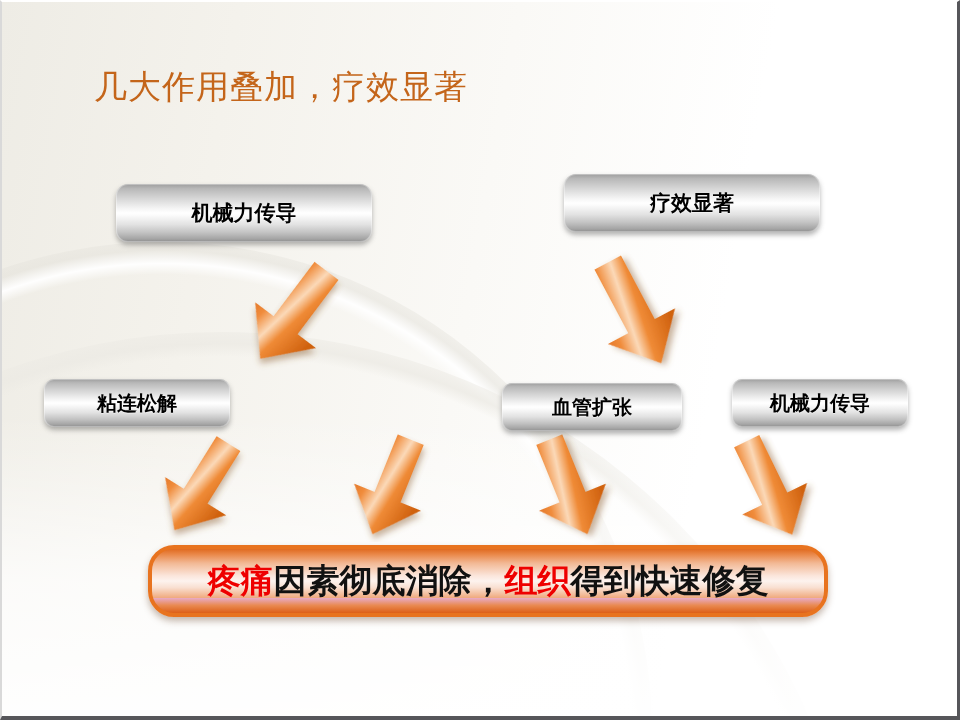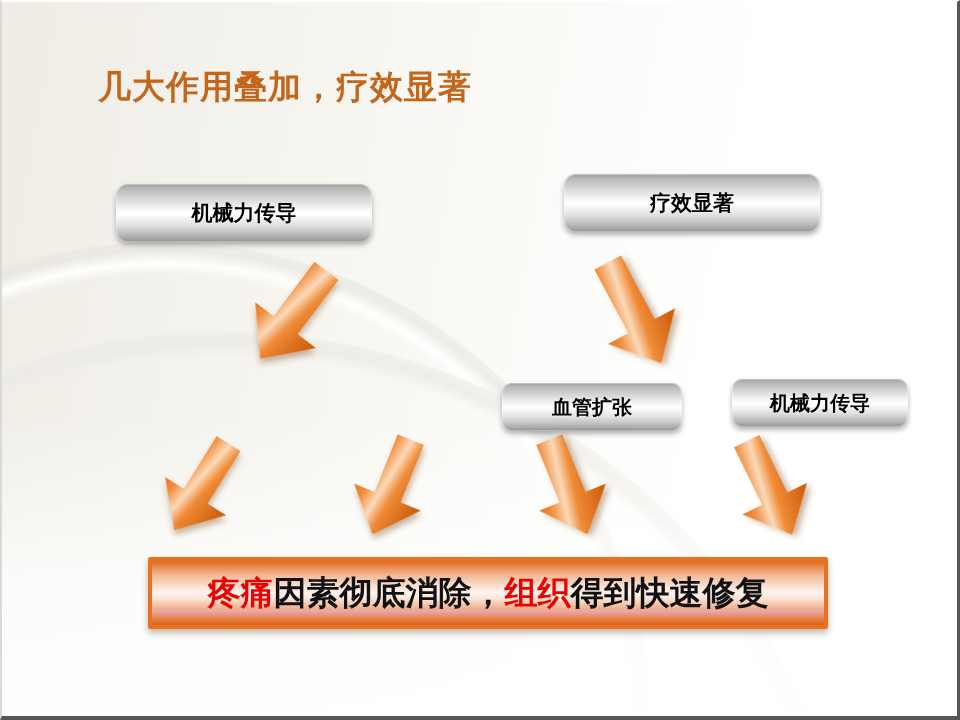--- a/index.html
+++ b/index.html
@@ -32,21 +32,21 @@
        background:radial-gradient(circle at 50% 50%,rgba(255,255,255,0) 68%,rgba(236,234,228,.8) 69.4%,rgba(255,255,255,0) 73%);}
   .sw4{right:-430px;top:-250px;width:900px;height:1150px;
        background:radial-gradient(ellipse at 40% 60%,rgba(255,255,255,0) 64%,rgba(233,231,225,.75) 66%,rgba(255,255,255,0) 71%);}
   .sw5{right:-300px;bottom:-520px;width:860px;height:860px;
        background:radial-gradient(circle at 45% 40%,rgba(255,255,255,0) 62%,rgba(230,228,222,.7) 64%,rgba(255,255,255,0) 69%);}
   .sheen{position:absolute;left:0;right:0;bottom:0;height:300px;
          background:linear-gradient(180deg,rgba(255,255,255,0) 0%,rgba(255,255,255,.75) 55%,rgba(255,255,255,.95) 100%);}
 
   
   #title{position:absolute;left:46px;top:14px;width:830px;
-         color:#c4651a;font-weight:bold;font-size:33px;line-height:47px;
+         color:#c4651a;font-weight:normal;font-size:33px;line-height:47px;
          letter-spacing:1px;white-space:pre;}
   #title .l2{display:block;padding-left:170px;}
 
   
   .node{
     position:absolute;box-sizing:border-box;
     border-radius:12px;
     background:linear-gradient(180deg,
         #9d9d9d 0%, #b8b8b8 8%, #d8d8d8 26%, #f4f4f4 42%,
         #ffffff 50%, #fbfbfb 54%,
@@ -64,30 +64,29 @@
   #node-cal {left:252px;top:377px;width:196px;height:48px;font-size:20px;border-radius:10px;}
   #node-vas {left:500px;top:381px;width:180px;height:48px;font-size:20px;border-radius:10px;text-align:right;}
   #node-met {left:730px;top:377px;width:176px;height:48px;font-size:20px;border-radius:10px;}
 
   
   .arrow{position:absolute;pointer-events:none;}
 
   
   #banner{
     position:absolute;left:146px;top:543px;width:680px;height:72px;
-    box-sizing:border-box;border-radius:2px;
+    box-sizing:border-box;border-radius:26px;
     border:4px solid #e8731f;
     background:linear-gradient(180deg,
         #e06a20 0%, #ea8a4c 9%, #f2b894 22%,
         #fbe6dc 42%, #fdf3ee 50%, #f9e0d2 60%,
         #f0ab80 76%, #e8accb 76.1%, #e98a52 88%, #dd5f18 100%);
     box-shadow:0 4px 7px rgba(90,50,20,.35);
     display:flex;align-items:center;justify-content:center;
     overflow:hidden;
-    margin-top:12px;
   }
   #banner .txt{font-size:33px;font-weight:bold;color:#111111;white-space:nowrap;letter-spacing:0px;}
   #banner .hl{color:#ee0000;}
 </style>
 </head>
 <body>
 
 <div id="slide">
 
   <div class="bg-wash"></div>
@@ -150,20 +149,23 @@
     </g>
   </svg>
 
   <div class="node" id="node-mech">
     <span>机械力传导</span>
   </div>
   <div class="node" id="node-bio">
     <span>疗效显著</span>
   </div>
 
+  <div class="node" id="node-adh">
+    <span>粘连松解</span>
+  </div>
   <div class="node" id="node-vas">
     <span>血管扩张</span>
   </div>
   <div class="node" id="node-met">
     <span>机械力传导</span>
   </div>
 
   <div id="banner">
     <div class="txt">
       <span class="hl">疼痛</span><span class="pln">因素彻底消除，</span><span class="hl">组织</span><span class="pln">得到快速修复</span>

